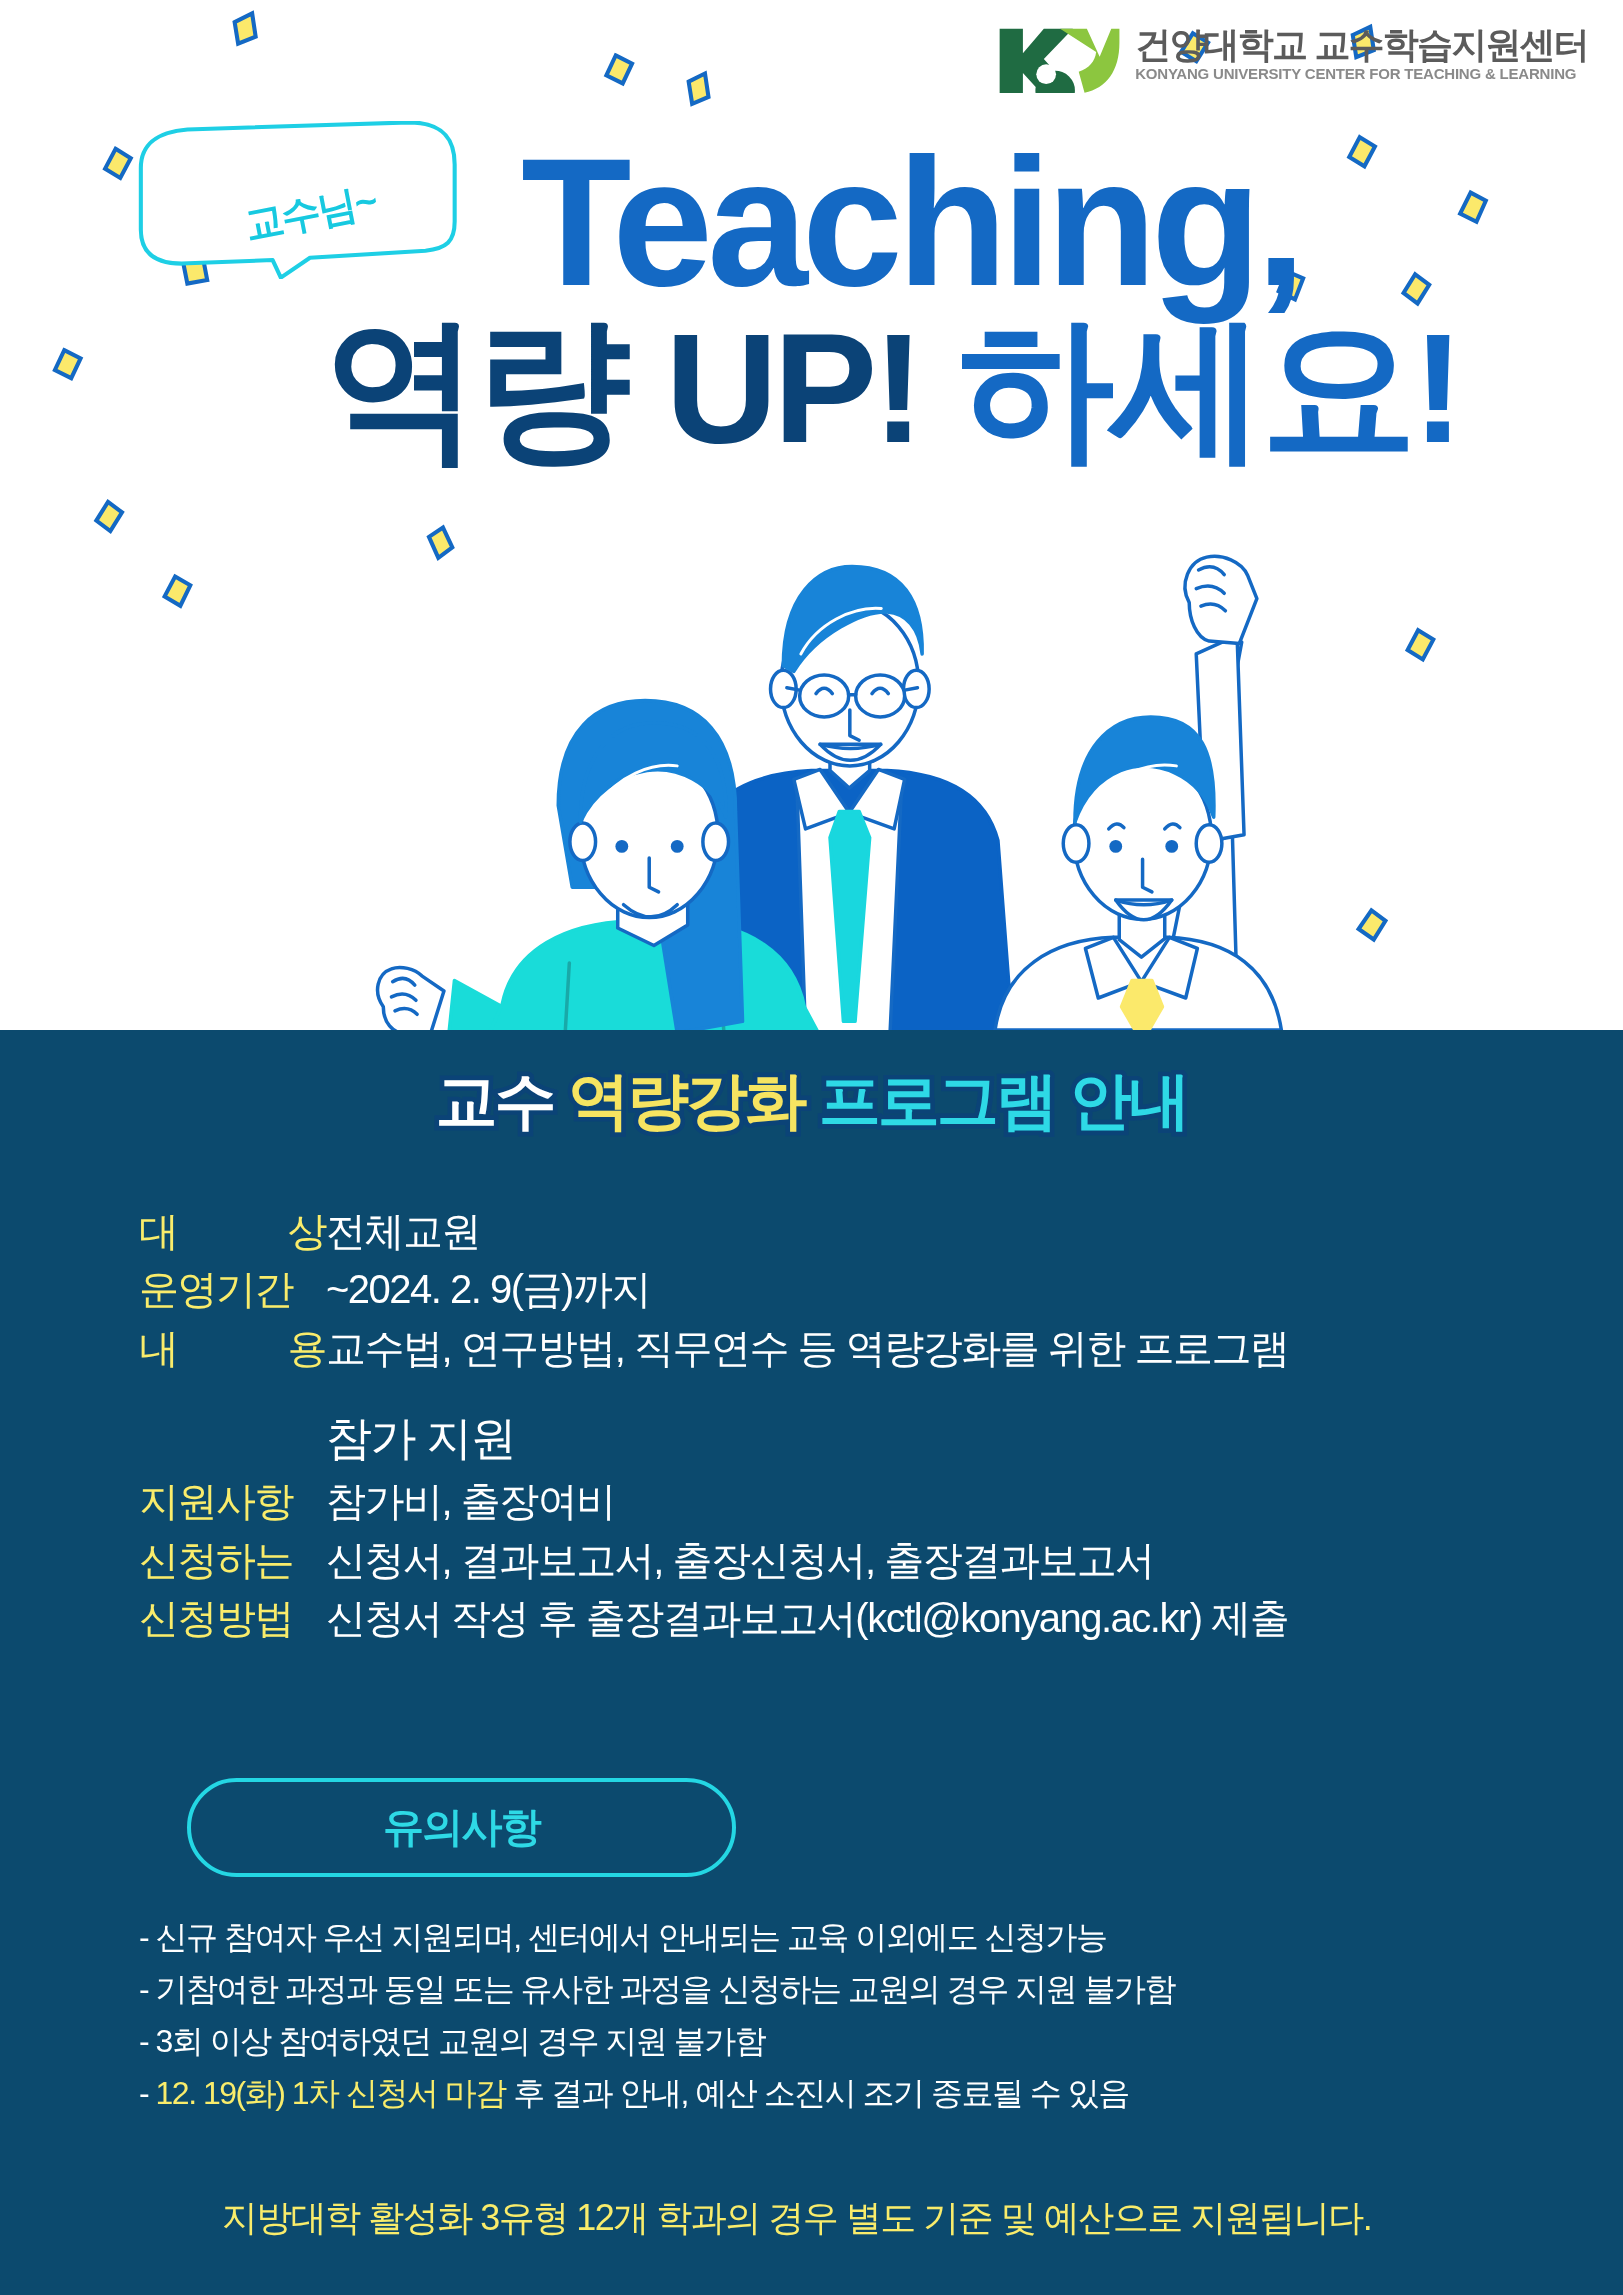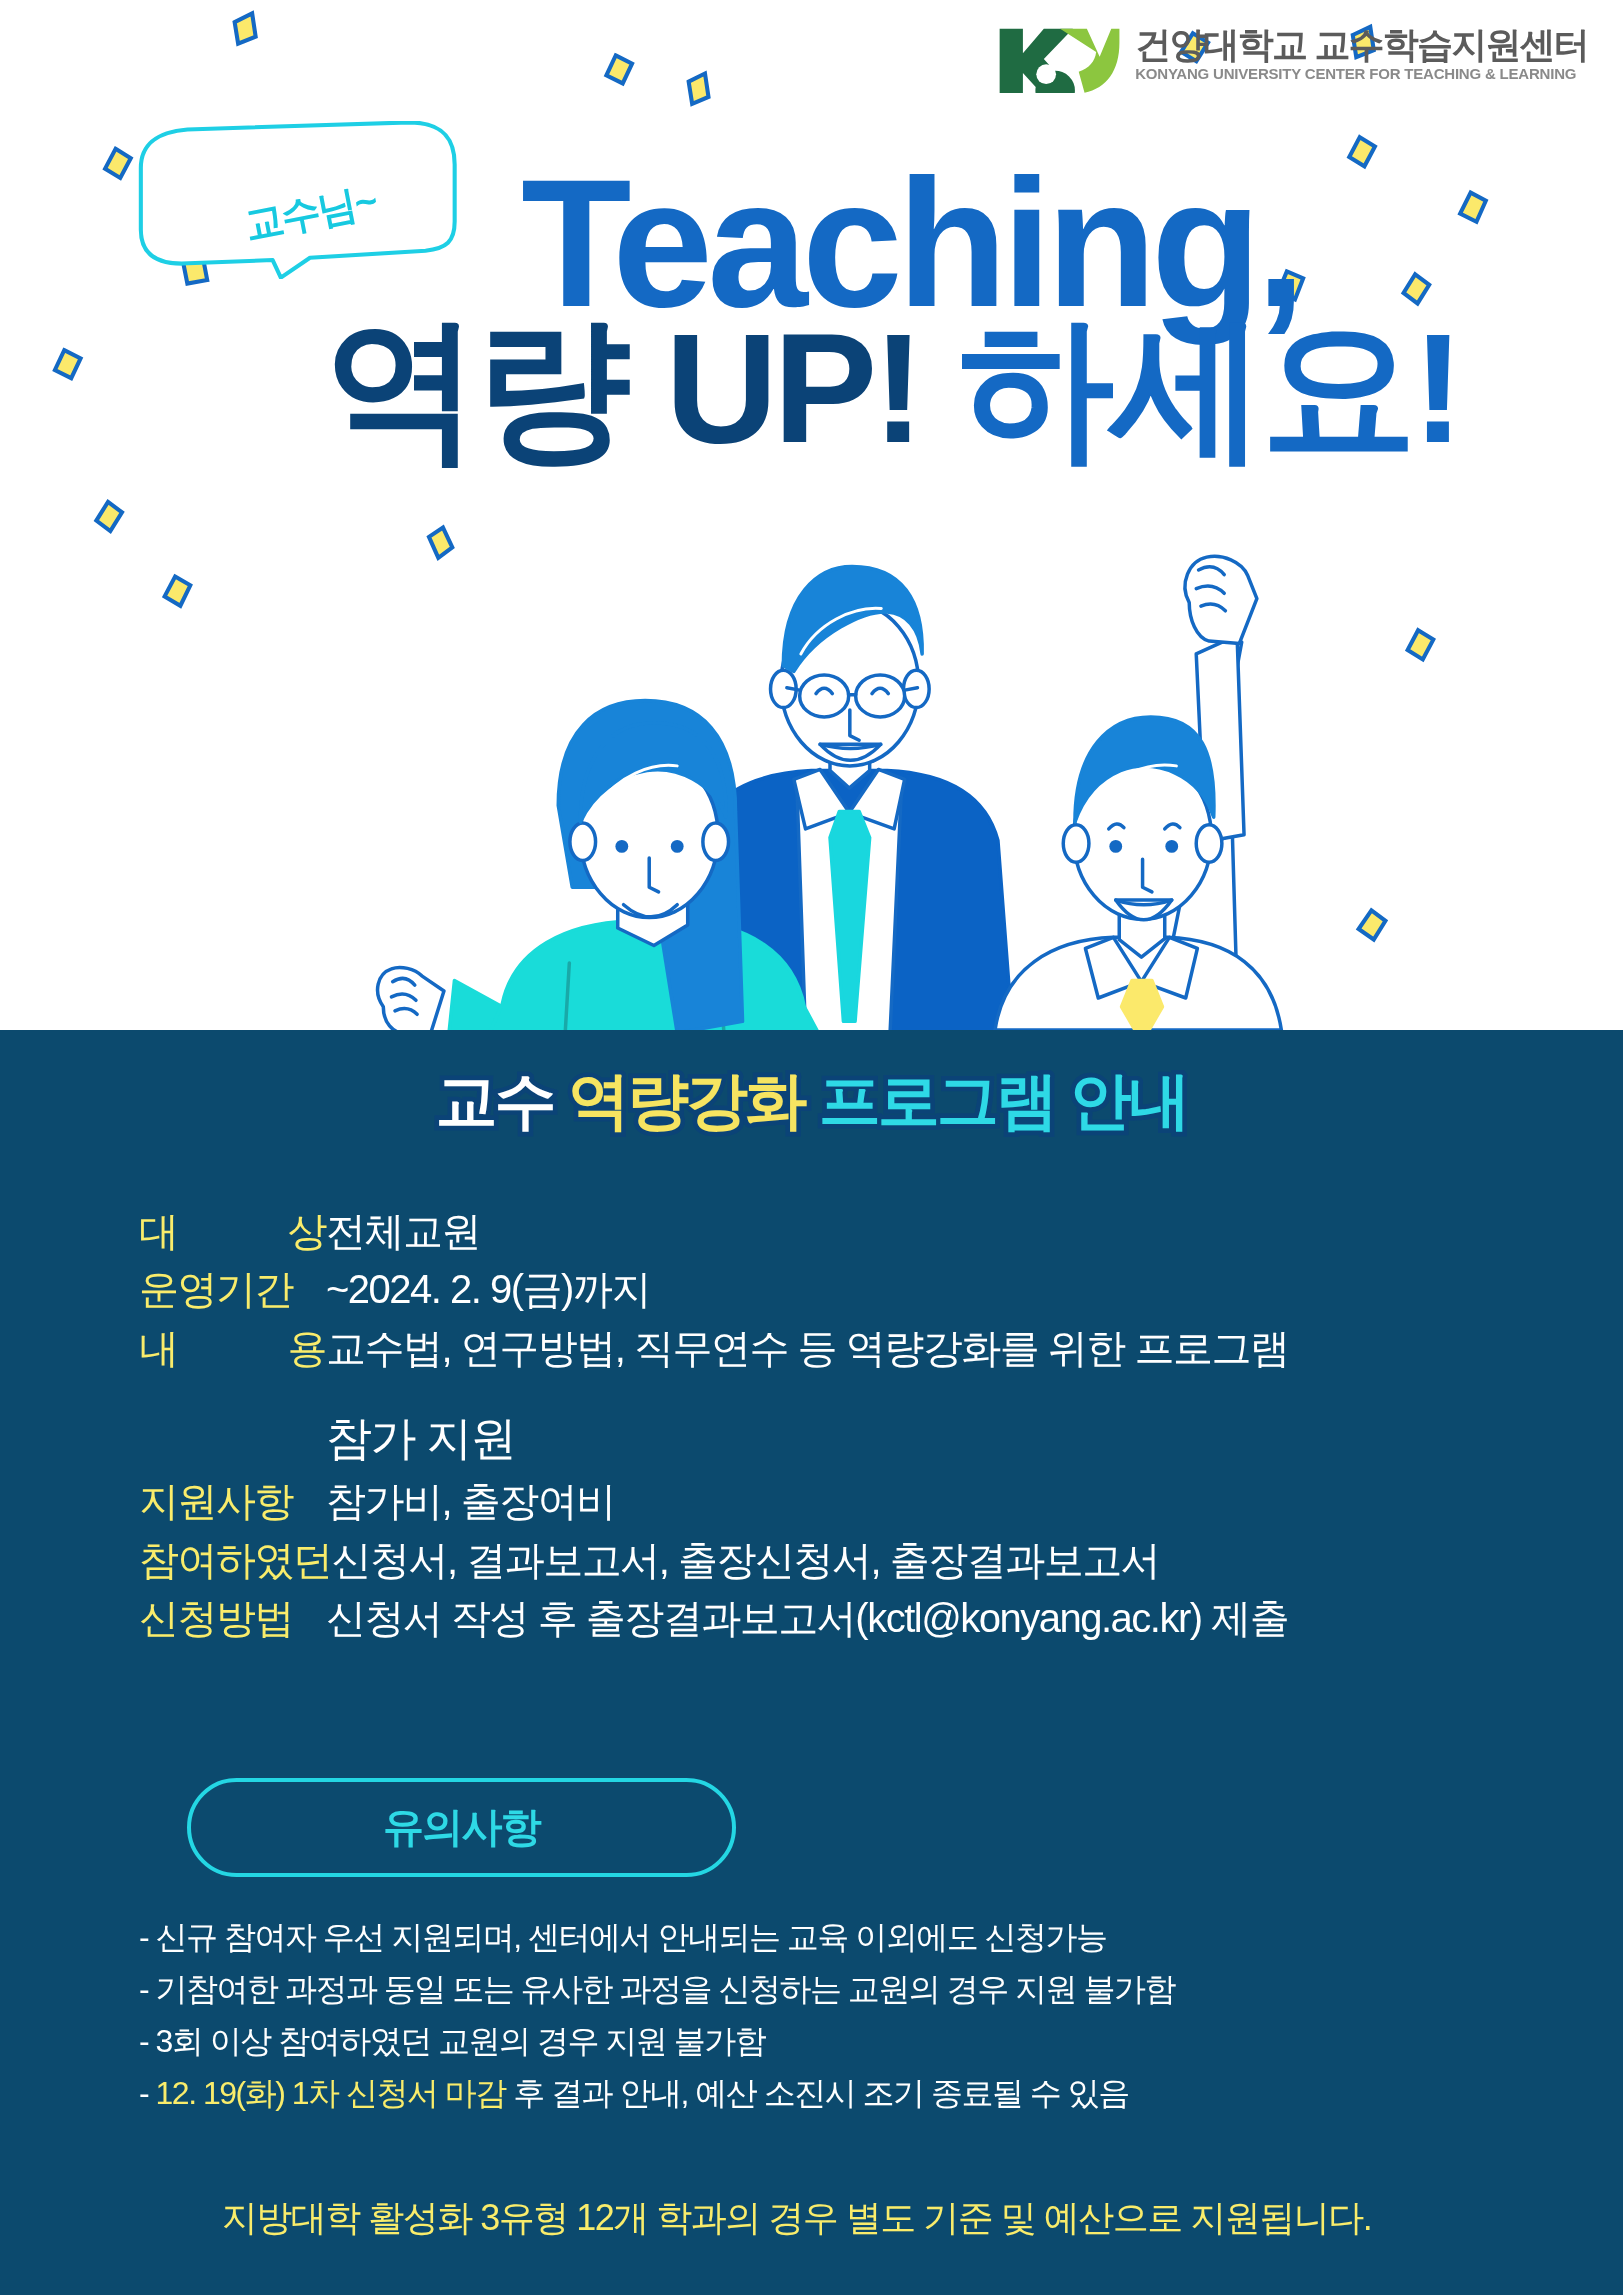--- a/index.html
+++ b/index.html
@@ -38,21 +38,21 @@
     position:absolute; left:109px; top:65px;
     font-size:39px; font-weight:bold; color:#17C9E0;
     transform:rotate(-11deg); letter-spacing:-1.8px; white-space:nowrap;
   }
 
   
   .headline{
     position:absolute; left:0; top:123px; width:1623px;
   }
   .hl-line1{
-    position:absolute; left:521px; top:30px;
+    position:absolute; left:521px; top:9px;
     font-size:181px; font-weight:bold; color:#1469C4;
     letter-spacing:-5.8px; line-height:1; white-space:nowrap;
   }
   .hl-line2{
     position:absolute; left:324px; top:187px;
     font-size:156px; font-weight:bold; line-height:1;
     letter-spacing:-4.7px; white-space:nowrap;
   }
   .hl-dark{ color:#0B4377; }
   .hl-light{ color:#1469C4; }
@@ -305,21 +305,21 @@
       <span class="info-value">교수법, 연구방법, 직무연수 등 역량강화를 위한 프로그램</span>
     </div>
     <div class="info-cont" style="padding-left:187px;">참가 지원</div>
 
     <div class="info-row">
       <span class="info-label solid" style="flex:0 0 187px;">지원사항</span>
       <span class="info-value">참가비, 출장여비</span>
     </div>
 
     <div class="info-row">
-      <span class="info-label solid" style="flex:0 0 187px;">참여하였던</span>
+      <span class="info-label solid" style="flex:0 0 187px;">신청하는</span>
       <span class="info-value">신청서, 결과보고서, 출장신청서, 출장결과보고서</span>
     </div>
 
     <div class="info-row">
       <span class="info-label solid" style="flex:0 0 187px;">신청방법</span>
       <span class="info-value">신청서 작성 후 출장결과보고서(kctl@konyang.ac.kr) 제출</span>
     </div>
   </div>
 
   <div class="notice-pill">

